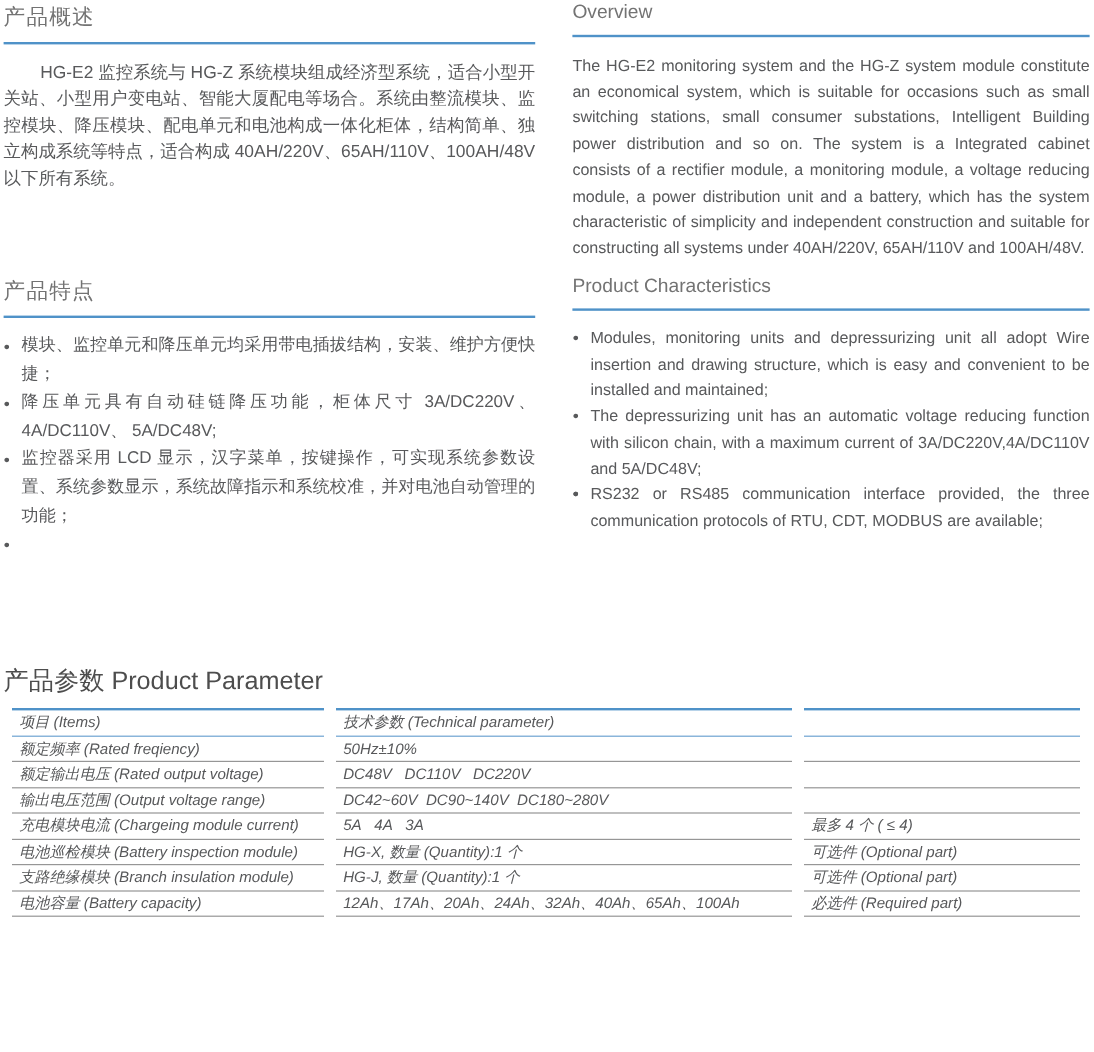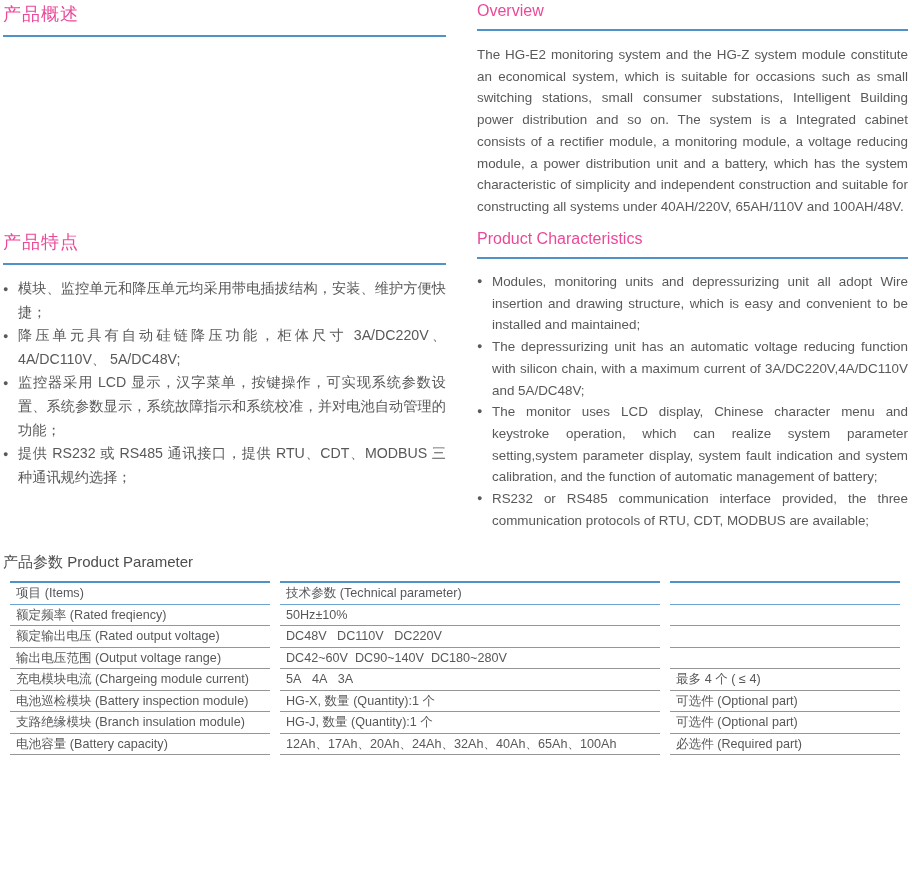--- a/index.html
+++ b/index.html
@@ -10,21 +10,21 @@
     color: #58595b;
   }
 
   
   .col-left  { position: absolute; left: 3px;   width: 443px; }
   .col-right { position: absolute; left: 477px; width: 431px; }
   .sec-overview { top: 2px; }
   .sec-features { top: 230px; }
 
   .sec-title {
-    color: #ec4899;
+    color: #737373;
     font-weight: 400;
     border-bottom: 2px solid #4f92c8;
     padding-bottom: 9px;
   }
   .sec-title.cn { font-size: 18px; letter-spacing: 1px; }
   .sec-title.en { font-size: 16px; }
 
   .body-text {
     margin-top: 13px;
     text-align: justify;
@@ -52,21 +52,21 @@
     left: 0;
     top: 0;
     font-size: 9px;
   }
   ul.feature-list.cn li .bullet { top: 1px; }
 
   
   #params { position: absolute; left: 0; top: 553px; width: 912px; }
   #params .params-title {
     margin-left: 3px;
-    font-size: 15px;
+    font-size: 21px;
     font-weight: 400;
     color: #4d4d4d;
   }
 
   table.param-table {
     margin-top: 9px;
     width: 910px;
     table-layout: fixed;
     border-collapse: separate;
     border-spacing: 10px 0;
@@ -79,58 +79,60 @@
     font-size: 12.6px;
     font-weight: 400;
     color: #57585a;
     text-align: left;
     vertical-align: middle;
     padding: 3px 6px;
     height: 21px;
     line-height: 14.5px;
     overflow: hidden;
     white-space: pre-line;
+    font-style: italic;
   }
   .param-table th {
     border-top: 2px solid #4f92c8;
     border-bottom: 1px solid #6ea4d2;
     height: 23px;
   }
   .param-table td { border-bottom: 1px solid #969696; }
   .param-table tr.last td { border-bottom: 2px solid #4f92c8; }
   .param-table tr.tall td { height: 36px; }
 </style>
 </head>
 <body>
 
 <section class="col-left sec-overview">
   <h2 class="sec-title cn">产品概述</h2>
+  <p class="body-text cn">HG-E2 监控系统与 HG-Z 系统模块组成经济型系统，适合小型开关站、小型用户变电站、智能大厦配电等场合。系统由整流模块、监控模块、降压模块、配电单元和电池构成一体化柜体，结构简单、独立构成系统等特点，适合构成 40AH/220V、65AH/110V、100AH/48V 以下所有系统。</p>
 </section>
 
 <section class="col-right sec-overview">
   <h2 class="sec-title en">Overview</h2>
   <p class="body-text en">The HG-E2 monitoring system and the HG-Z system module constitute an economical system, which is suitable for occasions such as small switching stations, small consumer substations, Intelligent Building power distribution and so on. The system is a Integrated cabinet consists of a rectifier module, a monitoring module, a voltage reducing module, a power distribution unit and a battery, which has the system characteristic of simplicity and independent construction and suitable for constructing all systems under 40AH/220V, 65AH/110V and 100AH/48V.</p>
 </section>
 
 <section class="col-left sec-features">
   <h2 class="sec-title cn">产品特点</h2>
   <ul class="feature-list cn">
     <li><span class="bullet">●</span><span>模块、监控单元和降压单元均采用带电插拔结构，安装、维护方便快捷；</span></li>
     <li><span class="bullet">●</span><span>降压单元具有自动硅链降压功能，柜体尺寸 3A/DC220V、4A/DC110V、 5A/DC48V;</span></li>
     <li><span class="bullet">●</span><span>监控器采用 LCD 显示，汉字菜单，按键操作，可实现系统参数设置、系统参数显示，系统故障指示和系统校准，并对电池自动管理的功能；</span></li>
-    <li><span class="bullet">●</span><span>提供 RS232 或 RS485 通讯接口，提供 RTU、CDT、MODBUS 三种通讯规约选择；</span></li>
+    <li><span class="bullet">●</span></li>
   </ul>
 </section>
 
 <section class="col-right sec-features">
   <h2 class="sec-title en">Product Characteristics</h2>
   <ul class="feature-list en">
     <li><span class="bullet">●</span><span>Modules, monitoring units and depressurizing unit all adopt Wire insertion and drawing structure, which is easy and convenient to be installed and maintained;</span></li>
     <li><span class="bullet">●</span><span>The depressurizing unit has an automatic voltage reducing function with silicon chain, with a maximum current of 3A/DC220V,4A/DC110V and 5A/DC48V;</span></li>
-    <li><span class="bullet">●</span><span>The monitor uses LCD display, Chinese character menu and keystroke operation, which can realize system parameter setting,system parameter display, system fault indication and system calibration, and the function of automatic management of battery;</span></li>
+    <li><span class="bullet">●</span></li>
     <li><span class="bullet">●</span><span>RS232 or RS485 communication interface provided, the three communication protocols of RTU, CDT, MODBUS are available;</span></li>
   </ul>
 </section>
 
 <section id="params">
   <h2 class="params-title">产品参数 Product Parameter</h2>
   <table class="param-table">
     <colgroup>
         <col class="c1">
         <col class="c2">

